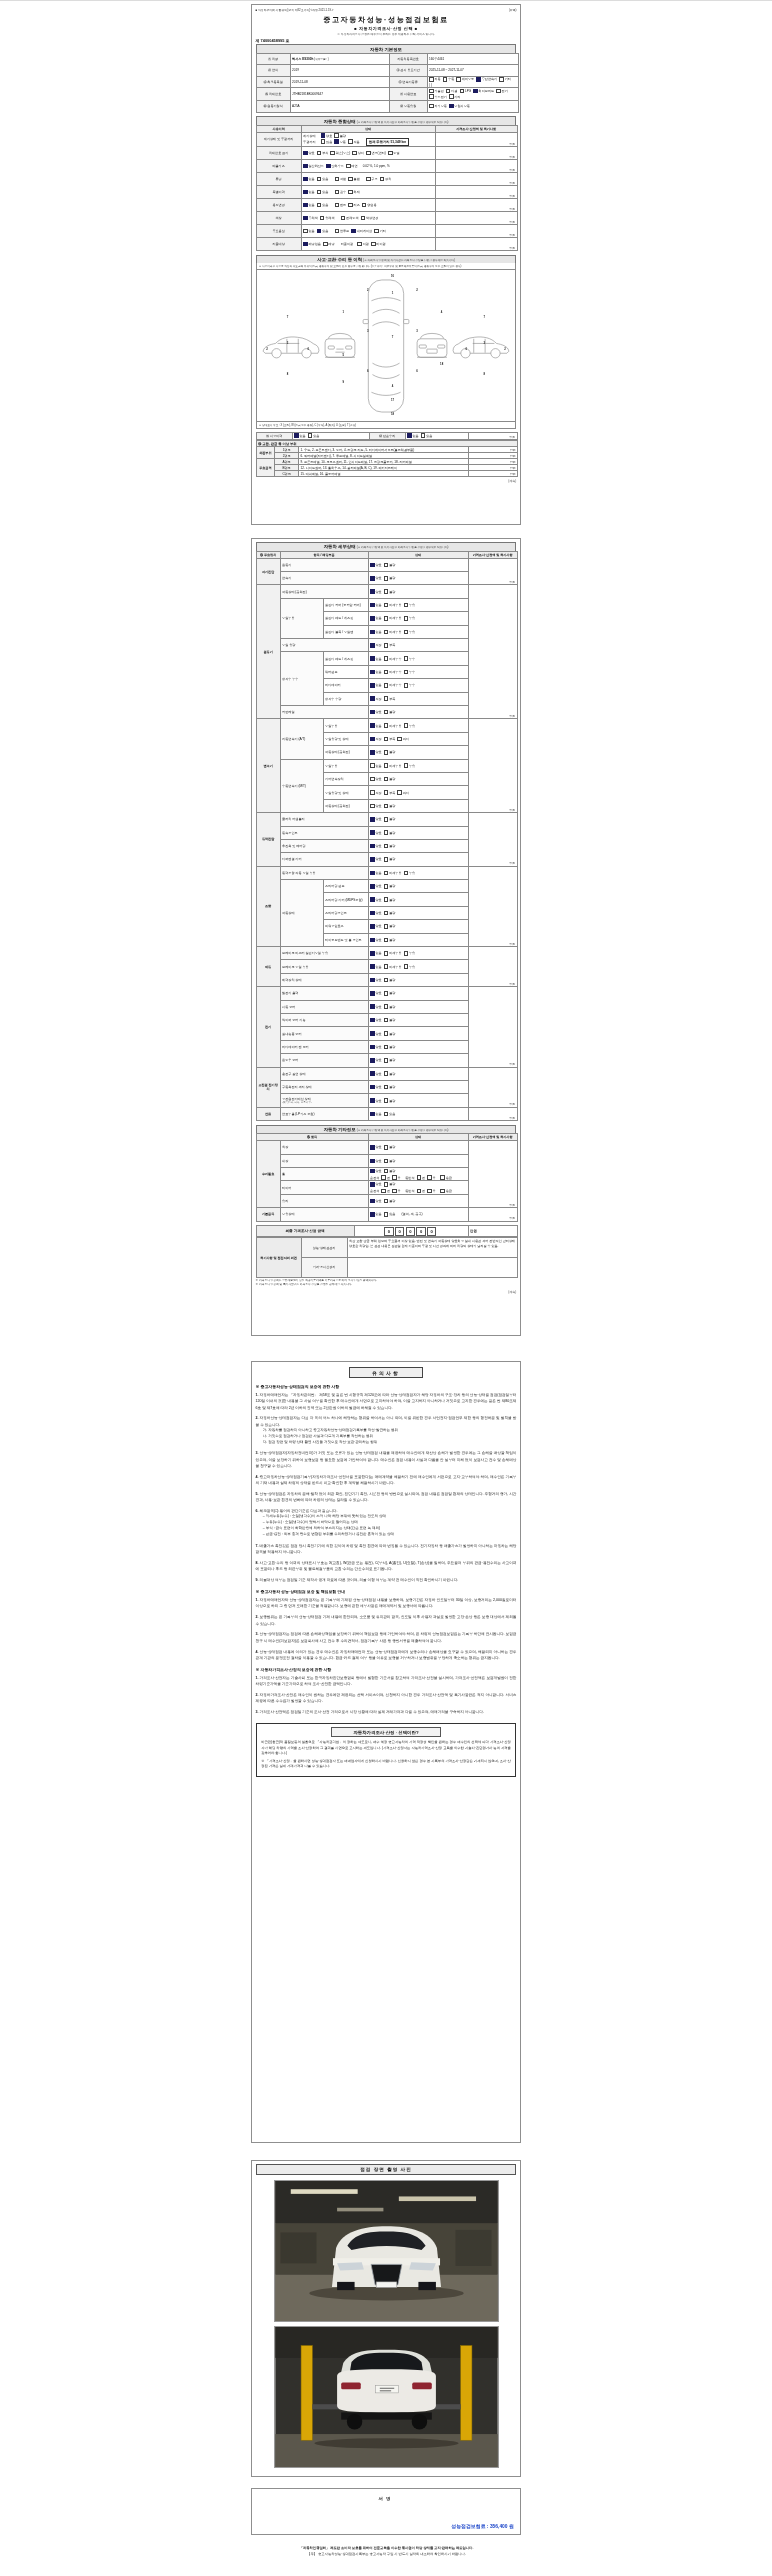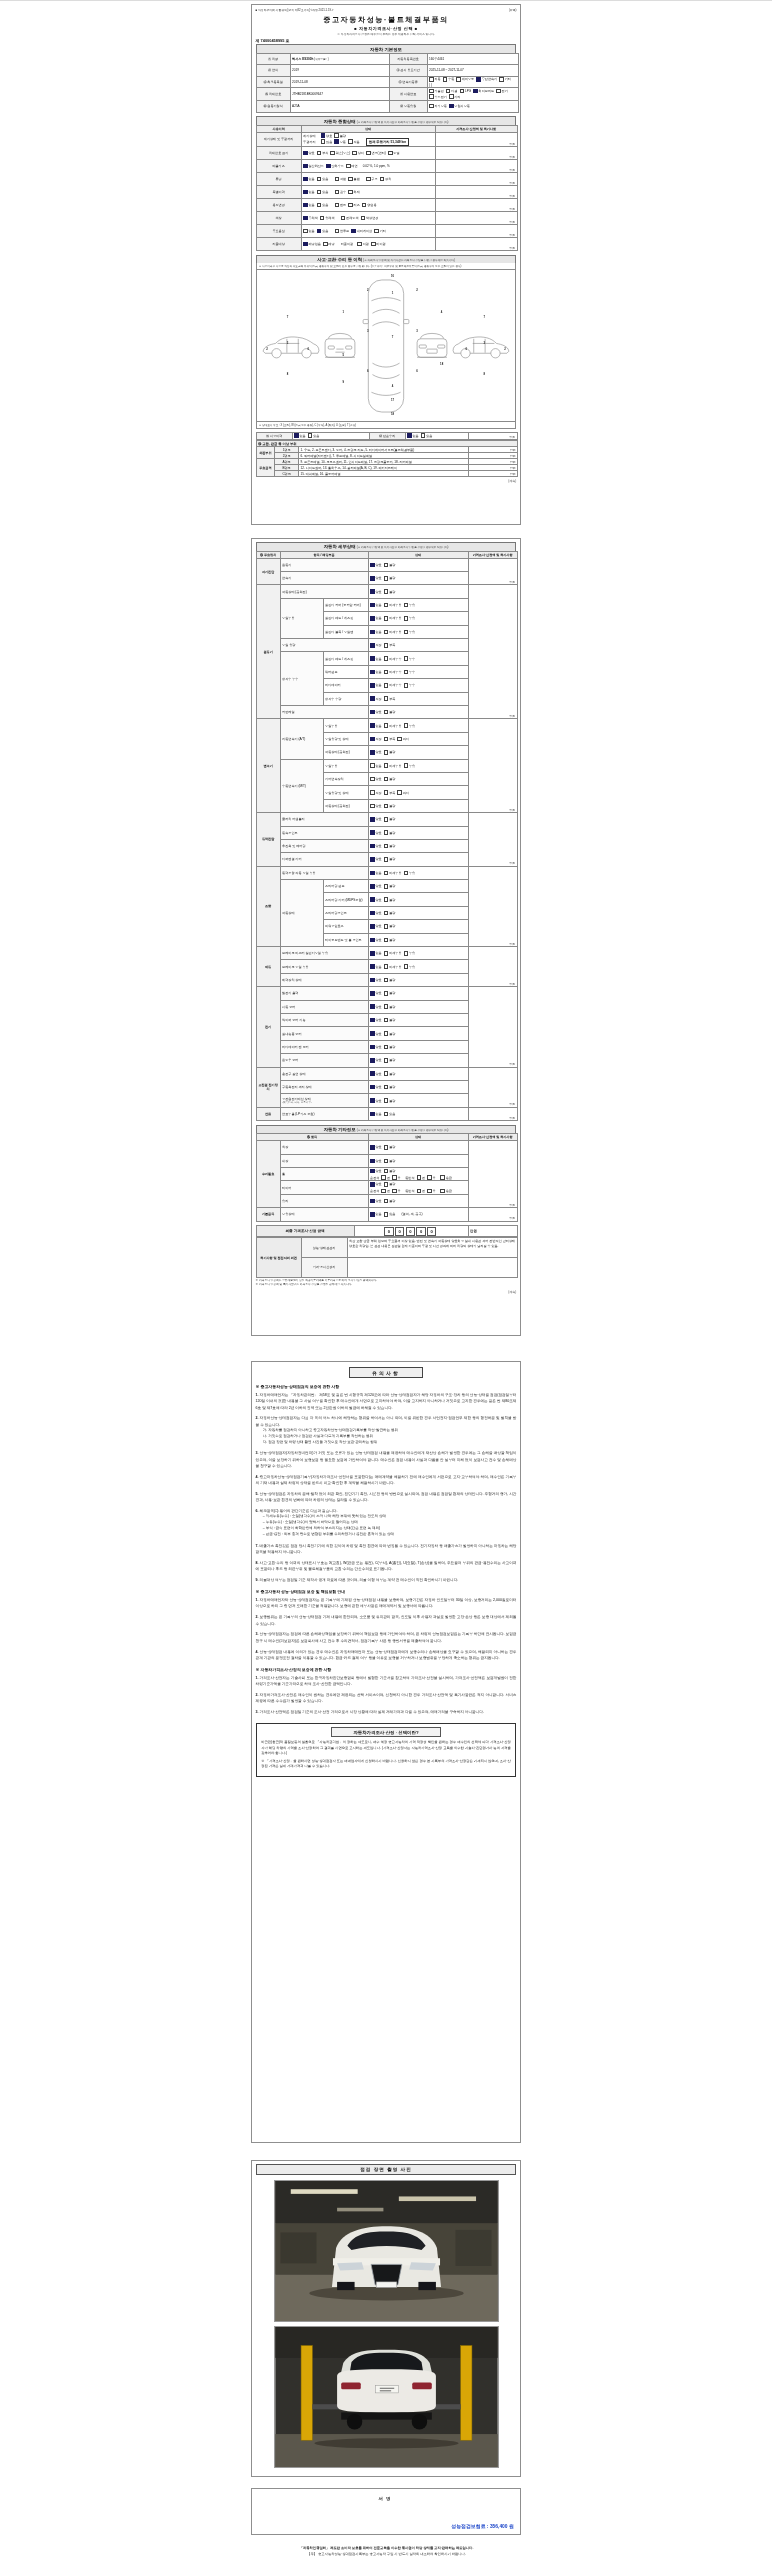--- a/index.html
+++ b/index.html
@@ -106,21 +106,21 @@
 </head>
 <body>
 
 <div class="topline"></div>
 
 <div class="block" id="b1">
   <div class="law-line">
     <span>■ 자동차관리법 시행규칙 [별지 제82호서식] &lt;개정 2021.1.19.&gt;</span>
     <span>(앞쪽)</span>
   </div>
-  <div class="doc-title">중고자동차성능·볼트체결부품의</div>
+  <div class="doc-title">중고자동차성능·성능점검보험료</div>
   <div class="doc-subtitle">■ 자동차가격조사·산정 선택 ■</div>
   <div class="doc-subnote">※ 자동차가격조사·산정은 매수인이 원하는 경우 제공하는 선택 서비스 입니다.</div>
   <div class="doc-no">제 74000458995 호</div>
 
   <div class="sec-title"><span>자동차 기본정보</span></div>
   <table class="basic">
     <colgroup>
         <col style="width:34px">
         <col style="width:99px">
         <col style="width:38px">

